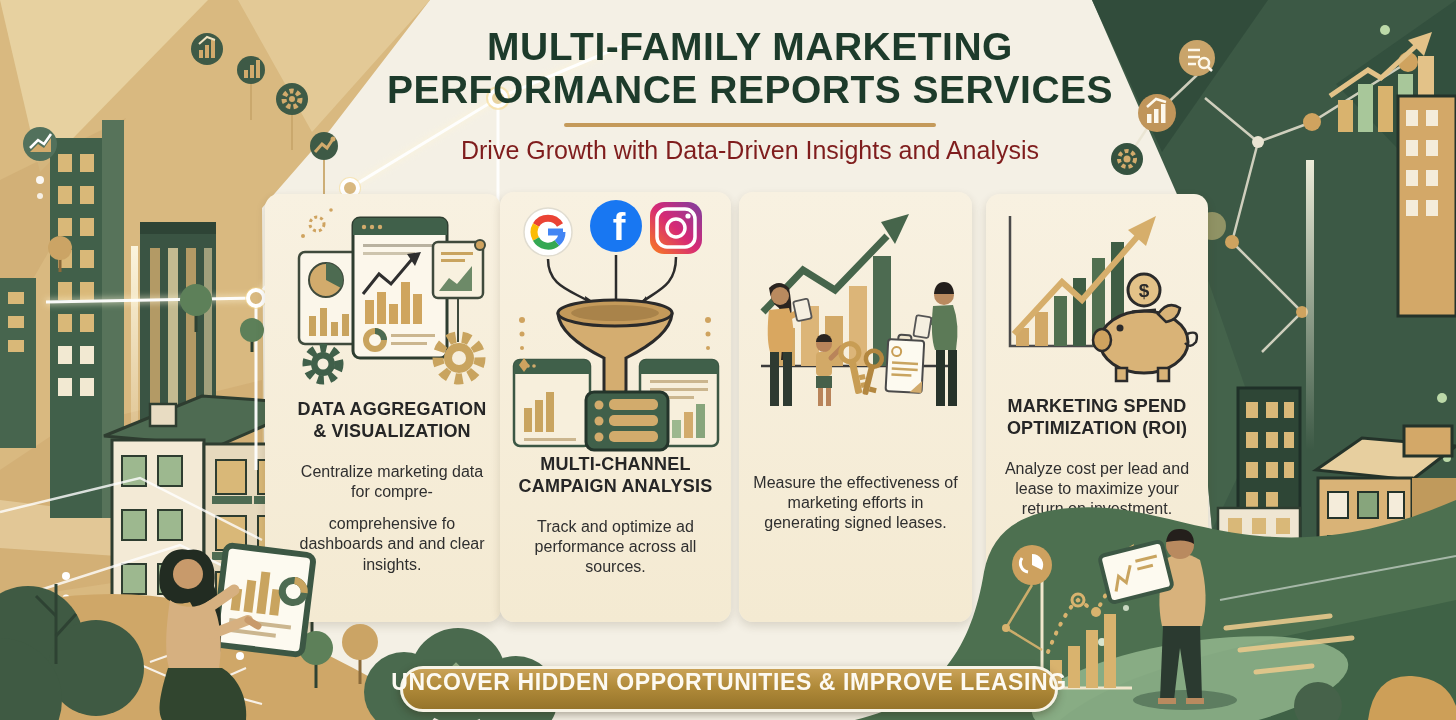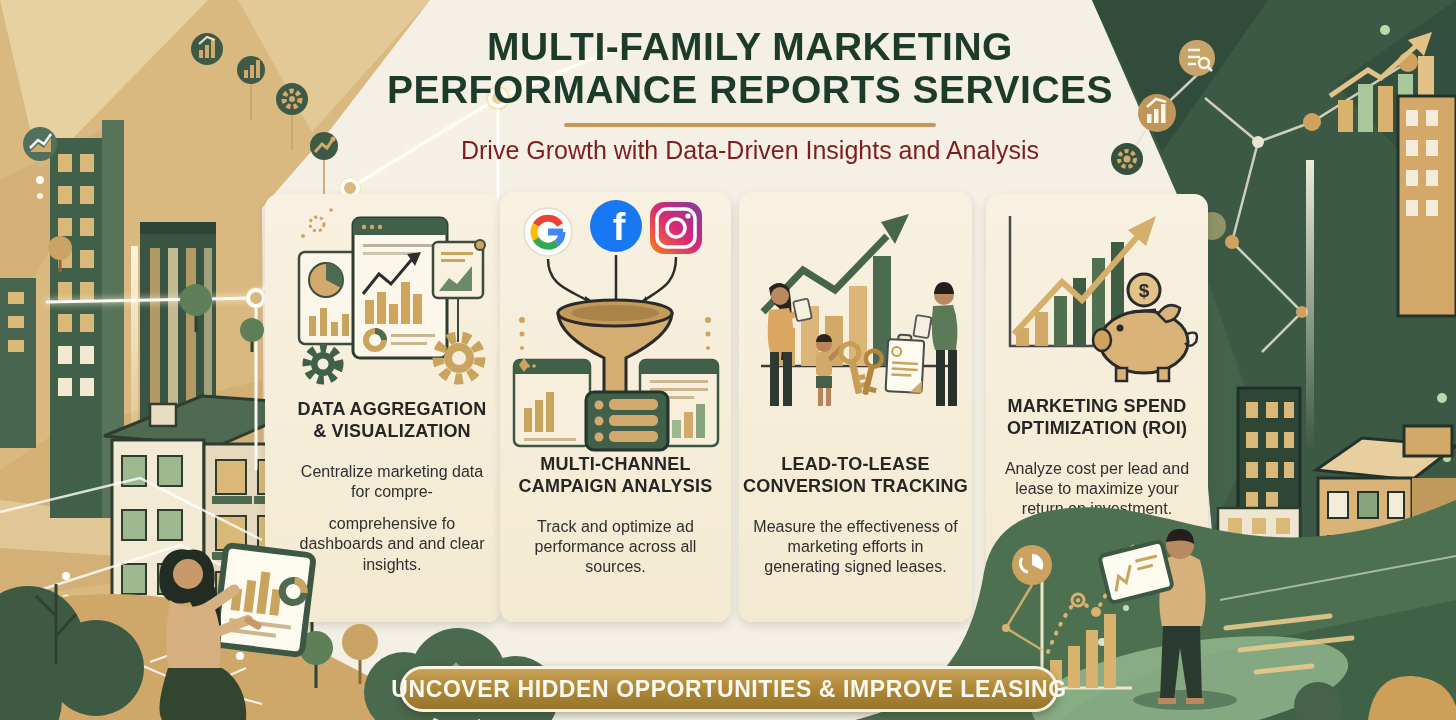--- a/index.html
+++ b/index.html
@@ -21,21 +21,21 @@
   .card .p1{margin-top:19px;} .card .p2{margin-top:12px;}
   #card-1{left:265px;top:194px;width:218px;height:428px;padding-left:18px;}
   #card-2{left:500px;top:192px;width:231px;height:430px;}
   #card-3{left:739px;top:192px;width:233px;height:430px;}
   #card-4{left:986px;top:194px;width:222px;height:428px;}
   #card-4 .p1{}
   .banner{position:absolute;left:400px;top:666px;width:658px;height:46px;z-index:5;
           border-radius:26px;border:3px solid #f7f3e6;box-sizing:border-box;
           background:linear-gradient(180deg,#c9a258 0%,#b08a39 45%,#96742a 100%);
           box-shadow:0 3px 9px rgba(40,30,10,.35);
-          display:flex;align-items:center;justify-content:center;
+          display:flex;justify-content:center;
           color:#fdfaf2;font-weight:700;font-size:23px;letter-spacing:.6px;white-space:nowrap;}
 </style>
 </head>
 <body>
 
 <div class="stage">
 
   <svg class="bg" viewBox="0 0 1456 720">
     <defs>
       <filter id="soft" x="-40%" y="-40%" width="180%" height="180%">
@@ -578,24 +578,20 @@
           <circle cx="205" cy="103" r="10" fill="#b98a5f"></circle>
           <path d="M195 102 Q 196 90 205 90 Q 214 90 215 102 Z" fill="#241f1c"></path>
           <path d="M194 114 Q 191 144 196 158 L 217 158 Q 221 132 214 113 Z" fill="#5c7a57"></path>
           <line x1="197" y1="126" x2="186" y2="134" stroke="#5c7a57" stroke-width="6" stroke-linecap="round"></line>
           <rect x="176" y="124" width="15" height="21" rx="2" fill="#f5efe0" stroke="#555555" stroke-width="1.8" transform="rotate(9 183 134)"></rect>
           <rect x="197" y="158" width="9" height="56" fill="#27332a"></rect>
             <rect x="209" y="158" width="9" height="56" fill="#27332a"></rect>
         </g>
       </svg>
     </div>
-    <h3>
-      <div>LEAD-TO-LEASE</div>
-        <div>CONVERSION TRACKING</div>
-    </h3>
     <p class="p1">Measure the effectiveness of marketing efforts in generating signed leases.</p>
   </div>
 
   <div class="card" id="card-4">
     <div class="illo" style="height:202px">
       <svg width="222" height="202" viewBox="0 0 222 202">
         <path d="M24 22 V 152 H 134" fill="none" stroke="#4a4a4a" stroke-width="2.5"></path>
         <g>
           <rect x="30" y="134" width="13" height="18" fill="#d2a967"></rect>
           <rect x="49" y="118" width="13" height="34" fill="#d2a967"></rect>

